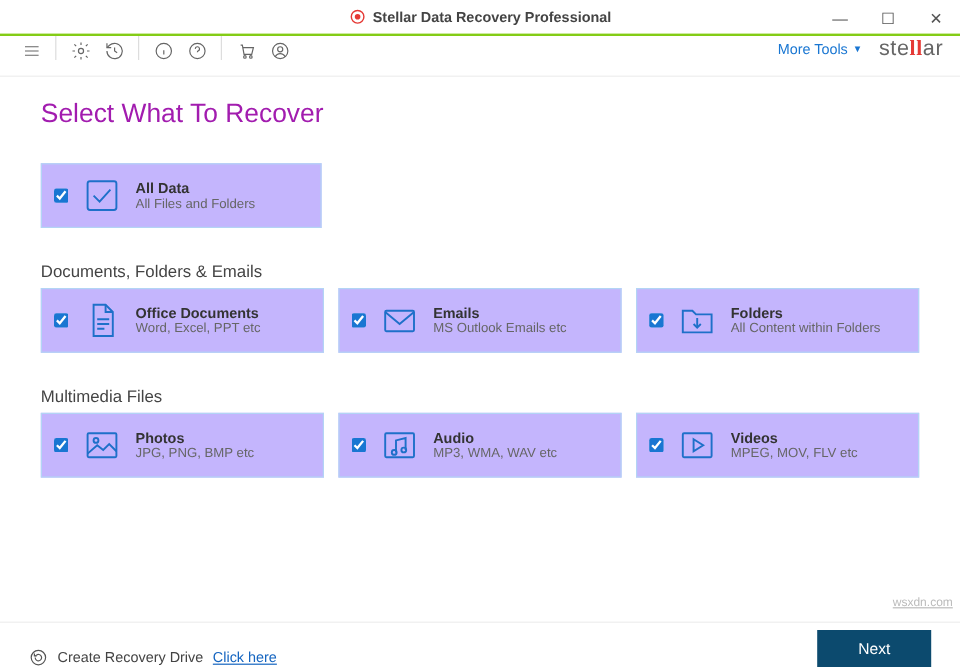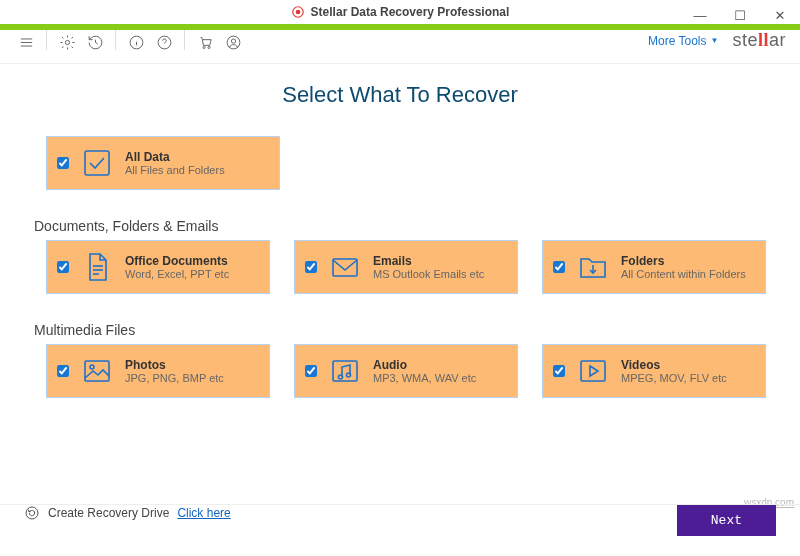--- a/index.html
+++ b/index.html
@@ -1,54 +1,54 @@
 <!DOCTYPE html>
 <html><head>
 <meta charset="utf-8">
 <style>
 * { box-sizing: border-box; margin: 0; padding: 0; font-family: 'Segoe UI', Arial, sans-serif; }
 body { width: 800px; height: 556px; background: #fff; overflow: hidden; position: relative; }
 
-.titlebar { height: 30px; display: flex; align-items: center; justify-content: center; border-bottom: 6px solid #84cc16; position: relative; }
+.titlebar { height: 30px; display: flex; align-items: center; justify-content: center; border-bottom: 2px solid #84cc16; position: relative; }
 .titlebar-title { font-size: 12px; color: #444; font-weight: 600; display: flex; align-items: center; gap: 6px; }
 .titlebar-title svg { width: 14px; height: 14px; }
 .win-controls { position: absolute; right: 0; top: 0; display: flex; height: 30px; }
 .win-btn { width: 40px; height: 30px; display: flex; align-items: center; justify-content: center; color: #555; font-size: 13px; }
 
 .toolbar { height: 34px; display: flex; align-items: flex-start; padding: 0 14px; gap: 4px; border-bottom: 1px solid #eee; }
 .tb-icon { width: 24px; height: 24px; display: flex; align-items: center; justify-content: center; color: #666; cursor: pointer; }
 .tb-icon svg { width: 17px; height: 17px; stroke: #666; fill: none; stroke-width: 1.4; }
 .tb-sep { width: 1px; height: 20px; background: #ddd; margin: 0 4px; }
 .toolbar-right { margin-left: auto; display: flex; align-items: center; gap: 14px; }
 .more-tools { color: #1976d2; font-size: 12px; cursor: pointer; display: flex; align-items: center; gap: 4px; }
 .more-tools .tri { font-size: 8px; }
 .brand { font-size: 18px; font-weight: 400; color: #666; letter-spacing: 0.5px; }
 .brand .ll { color: #e53935; font-weight: 700; font-family: Liberation Serif, serif; }
 
 .content { padding: 0 34px; }
-.page-title { text-align: center; font-size: 22px; color: #0c4a6e; margin: 18px 0 28px; font-weight: 400; }
+.page-title { font-size: 22px; color: #a21caf; margin: 18px 0 28px; font-weight: 400; }
 
 .section-label { font-size: 14px; color: #444; margin-bottom: 6px; }
 .section { margin-bottom: 28px; }
 .row { display: flex; gap: 12px; }
 
-.card { flex: 1; border: 1px solid #b3d4f5; background: #fdba74; padding: 8px 10px; display: flex; align-items: center; gap: 10px; cursor: pointer; min-width: 0; margin-left: 12px; }
+.card { flex: 1; border: 1px solid #b3d4f5; background: #c4b5fd; padding: 8px 10px; display: flex; align-items: center; gap: 10px; cursor: pointer; min-width: 0; }
 .card .cb { width: 12px; height: 12px; accent-color: #1976d2; flex-shrink: 0; cursor: pointer; }
 .card-icon { width: 36px; height: 36px; flex-shrink: 0; display: flex; align-items: center; justify-content: center; }
 .card-icon svg { width: 32px; height: 32px; stroke: #1e70c9; fill: none; stroke-width: 1.6; }
 .card-text { display: flex; flex-direction: column; min-width: 0; }
 .card-title { font-size: 12px; color: #333; font-weight: 600; }
 .card-sub { font-size: 11px; color: #666; white-space: nowrap; overflow: hidden; text-overflow: ellipsis; }
 .everything-row .card { max-width: 234px; flex: 0 0 234px; }
 
-.footer { position: absolute; bottom: 0; left: 0; right: 0; height: 52px; display: flex; align-items: flex-start; padding: 0 24px; border-top: 1px solid #eee; }
+.footer { position: absolute; bottom: 0; left: 0; right: 0; height: 38px; display: flex; align-items: flex-end; padding: 0 24px; border-top: 1px solid #eee; }
 .footer-left { display: flex; align-items: center; gap: 8px; font-size: 12px; color: #444; }
 .footer-left svg { width: 16px; height: 16px; stroke: #555; fill: none; stroke-width: 1.5; }
 .footer-left .link { color: #1565c0; text-decoration: underline; cursor: pointer; }
-.next-btn { margin-left: auto; background: #4c1d95; color: #fff; border: none; padding: 8px 34px; font-size: 13px; cursor: pointer; font-family: Liberation Mono, monospace; }
+.next-btn { margin-left: auto; background: #0c4a6e; color: #fff; border: none; padding: 8px 34px; font-size: 13px; cursor: pointer; }
 .watermark { position: absolute; right: 6px; bottom: 48px; font-size: 10px; color: #bbb; text-decoration: underline; }
 </style>
 </head>
 <body>
 
 <div class="titlebar">
   <div class="titlebar-title">
     <svg viewBox="0 0 24 24">
         <circle cx="12" cy="12" r="9" fill="none" stroke="#e53935" stroke-width="2"></circle>
         <circle cx="12" cy="12" r="4" fill="#e53935"></circle>

